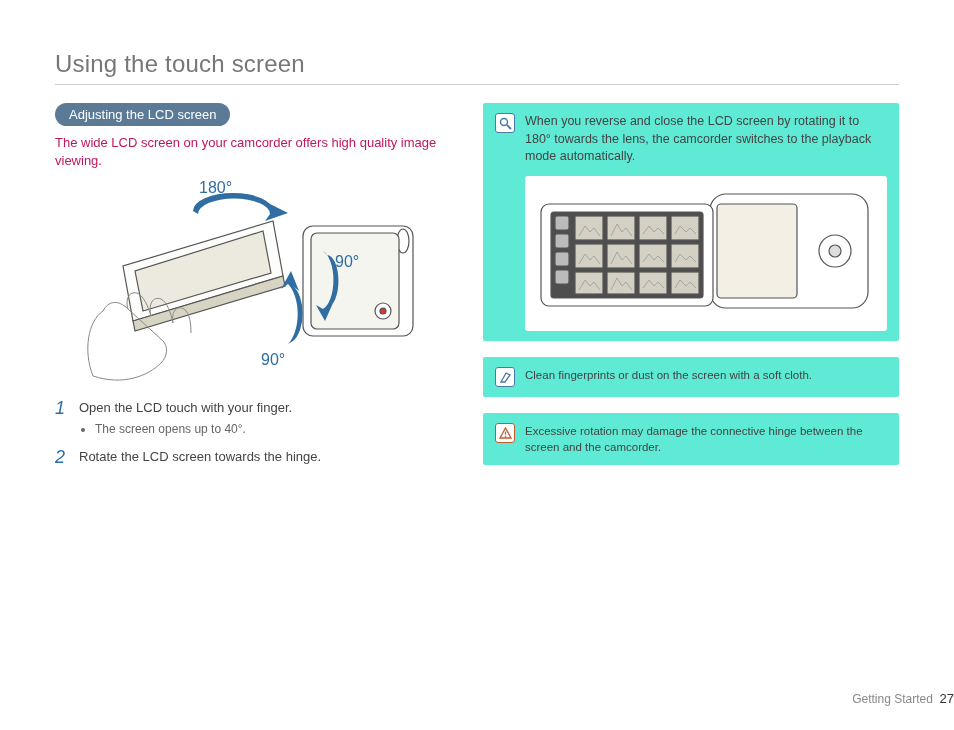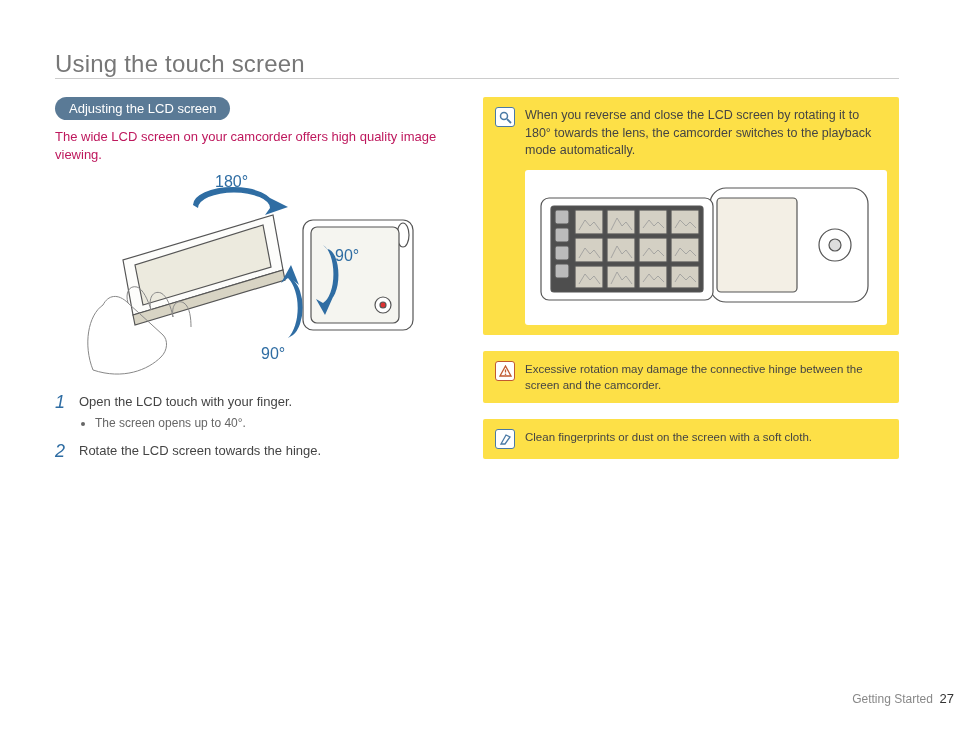--- a/index.html
+++ b/index.html
@@ -1,32 +1,32 @@
 <!DOCTYPE html>
 <html><head>
 <meta charset="utf-8">
 <style>
   * { box-sizing: border-box; margin: 0; padding: 0; }
   html, body { width: 954px; height: 730px; font-family: Arial, Helvetica, sans-serif; background: #fff; color: #555; }
   .page { position: relative; width: 954px; height: 730px; padding: 50px 55px 0 55px; }
-  .title { font-size: 24px; font-weight: 300; color: #777; border-bottom: 1px solid #ccc; margin-bottom: 18px; letter-spacing: 0.2px; }
+  .title { font-size: 24px; font-weight: 300; color: #777; border-bottom: 1px solid #ccc; padding-bottom: 6px; margin-bottom: 18px; letter-spacing: 0.2px; }
   .cols { display: flex; gap: 12px; }
   .col { flex: 1 1 0; }
   .pill { display: inline-block; background: #5a7a96; color: #fff; font-size: 13px; font-weight: 400; padding: 4px 14px; border-radius: 12px; margin-bottom: 8px; }
   .intro { font-size: 13px; color: #be185d; line-height: 1.35; margin-bottom: 12px; }
   .diagram { position: relative; width: 380px; height: 200px; margin: 6px auto 18px; }
   .diagram svg { position: absolute; top: 0; left: 0; }
   .angle-lbl { position: absolute; color: #2f6da3; font-size: 16px; font-weight: 300; }
   .steps { font-size: 13px; color: #444; line-height: 1.4; }
   .step { display: flex; gap: 10px; margin-bottom: 8px; }
   .step-num { color: #2f6da3; font-size: 18px; font-style: italic; min-width: 14px; line-height: 1; }
   .step-title { margin-bottom: 4px; }
   .bullets { padding-left: 16px; }
   .bullets li { font-size: 12px; color: #666; margin-bottom: 2px; list-style: disc; }
-  .notebox { background: #fde047; padding: 10px 12px; border-radius: 2px; margin-bottom: 16px; display: flex; gap: 10px; font-size: 12.5px; color: #444; line-height: 1.4; }
+  .notebox { background: #5eead4; padding: 10px 12px; border-radius: 2px; margin-bottom: 16px; display: flex; gap: 10px; font-size: 12.5px; color: #444; line-height: 1.4; }
   .notebox.tight { font-size: 11.5px; }
   .note-icon { flex: 0 0 20px; height: 20px; border: 1.5px solid #4a7aa5; border-radius: 3px; display: flex; align-items: center; justify-content: center; color: #4a7aa5; font-size: 12px; font-weight: bold; background: #fff; }
   .note-icon.warn { border-color: #c05a30; color: #c05a30; }
   .illus-box { background: #fff; border-radius: 3px; padding: 10px; margin-top: 10px; }
   .camcorder-illus { width: 340px; height: 130px; margin: 0 auto; }
   .footer { position: absolute; bottom: 24px; left: 0; right: 0; text-align: right; font-size: 12px; color: #888; }
   .footer .pnum { color: #333; font-size: 13px; }
 </style>
 </head>
 <body>
@@ -63,21 +63,21 @@
             <path d="M78,135 C75,123 80,115 88,118 C94,121 98,132 100,142"></path>
             <path d="M100,142 C98,130 104,124 111,128 C117,132 118,144 118,152"></path>
           </g>
 
           <g fill="#2f6da3" stroke="#2f6da3" stroke-width="0">
             <path d="M120,30 A40,18 0 0 1 200,30 L195,22 L215,32 L192,40 L197,33 A35,15 0 0 0 125,33 Z"></path>
             <path d="M250,70 A14,30 0 0 1 250,128 L243,124 L252,140 L260,122 L254,126 A11,25 0 0 0 254,74 Z"></path>
             <path d="M155,155 A20,35 0 0 0 155,95 L148,100 L158,82 L166,102 L160,97 A16,30 0 0 1 160,152 Z" transform="translate(60,8)"></path>
           </g>
         </svg>
-        <div class="angle-lbl" style="left:142px; top:-2px;">180°</div>
+        <div class="angle-lbl" style="left:126px; top:-2px;">180°</div>
         <div class="angle-lbl" style="left:262px; top:72px;">90°</div>
         <div class="angle-lbl" style="left:188px; top:170px;">90°</div>
       </div>
 
       <div class="steps">
         <div class="step">
           <div class="step-num">1</div>
           <div>
             <div class="step-title">Open the LCD touch with your finger.</div>
             <ul class="bullets">
@@ -151,37 +151,37 @@
                   <path d="M108,102 l6,-8 l5,6 l4,-4 l6,6"></path>
                   <path d="M140,102 l5,-8 l6,6 l4,-4 l6,6"></path>
                 </g>
               </g>
             </svg>
           </div>
         </div>
       </div>
 
       <div class="notebox tight">
+        <div class="note-icon">
+          <svg width="13" height="13" viewBox="0 0 13 13">
+              <path d="M2 11 L7 2 L11 4 L6 11 Z" fill="none" stroke="#4a7aa5" stroke-width="1.3"></path>
+            </svg>
+        </div>
+        <div>Clean fingerprints or dust on the screen with a soft cloth.</div>
+      </div>
+
+      <div class="notebox tight">
         <div class="note-icon warn">
           <svg width="13" height="13" viewBox="0 0 13 13">
               <path d="M6.5 1 L12 11 L1 11 Z" fill="none" stroke="#c05a30" stroke-width="1.3"></path>
               <line x1="6.5" y1="4.5" x2="6.5" y2="7.5" stroke="#c05a30" stroke-width="1.3"></line>
               <circle cx="6.5" cy="9.3" r="0.8" fill="#c05a30"></circle>
             </svg>
         </div>
         <div>Excessive rotation may damage the connective hinge between the screen and the camcorder.</div>
-      </div>
-
-      <div class="notebox tight">
-        <div class="note-icon">
-          <svg width="13" height="13" viewBox="0 0 13 13">
-              <path d="M2 11 L7 2 L11 4 L6 11 Z" fill="none" stroke="#4a7aa5" stroke-width="1.3"></path>
-            </svg>
-        </div>
-        <div>Clean fingerprints or dust on the screen with a soft cloth.</div>
       </div>
     </div>
   </div>
 
   <div class="footer">
     <span>Getting Started</span>&nbsp;&nbsp;<span class="pnum">27</span>
   </div>
 </div>
 
 </body></html>

